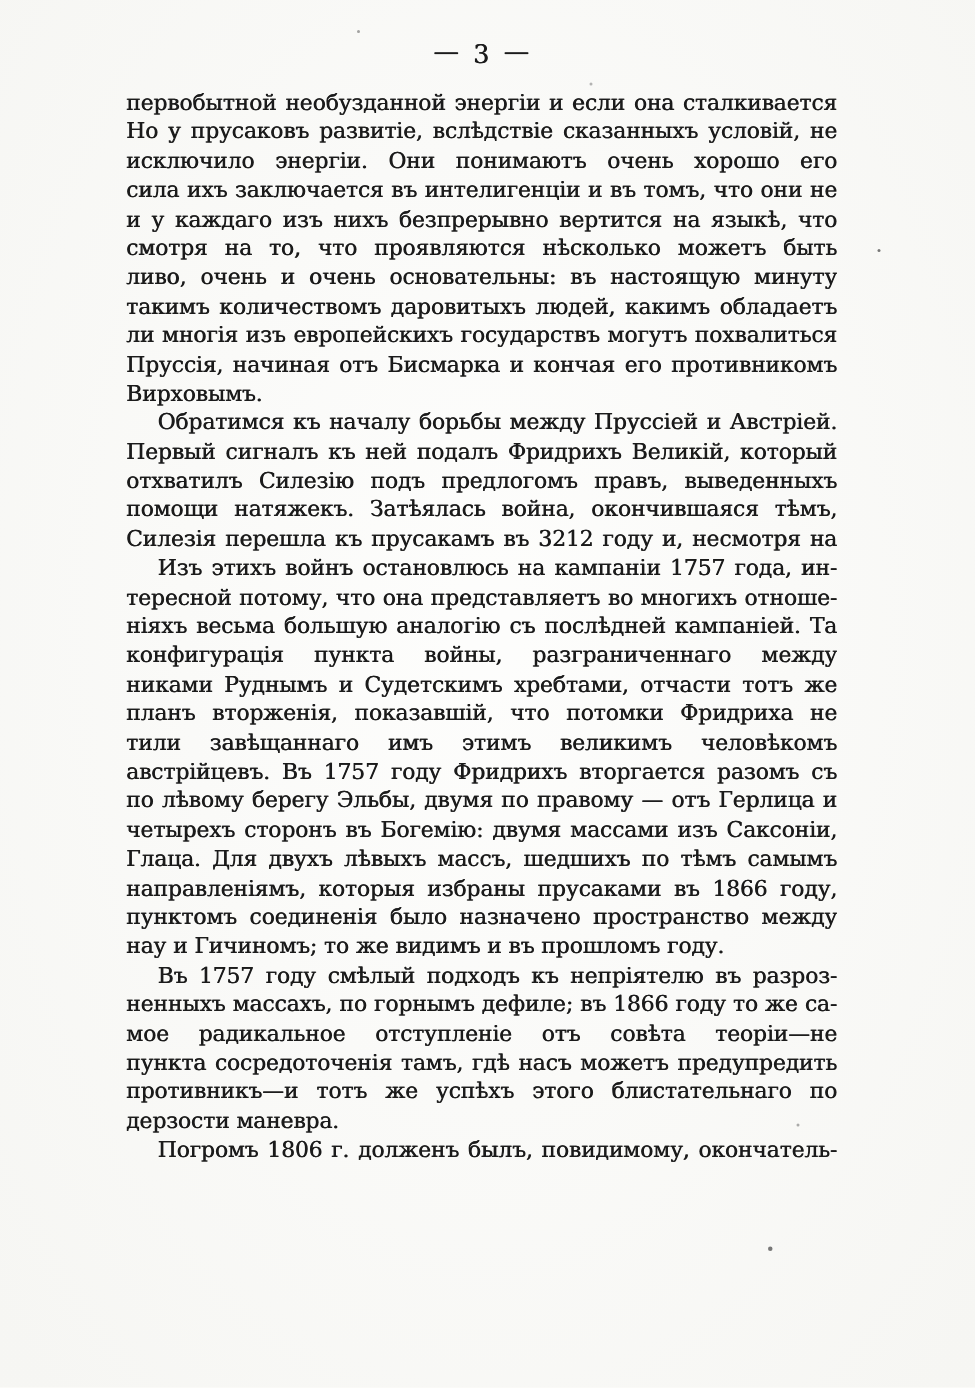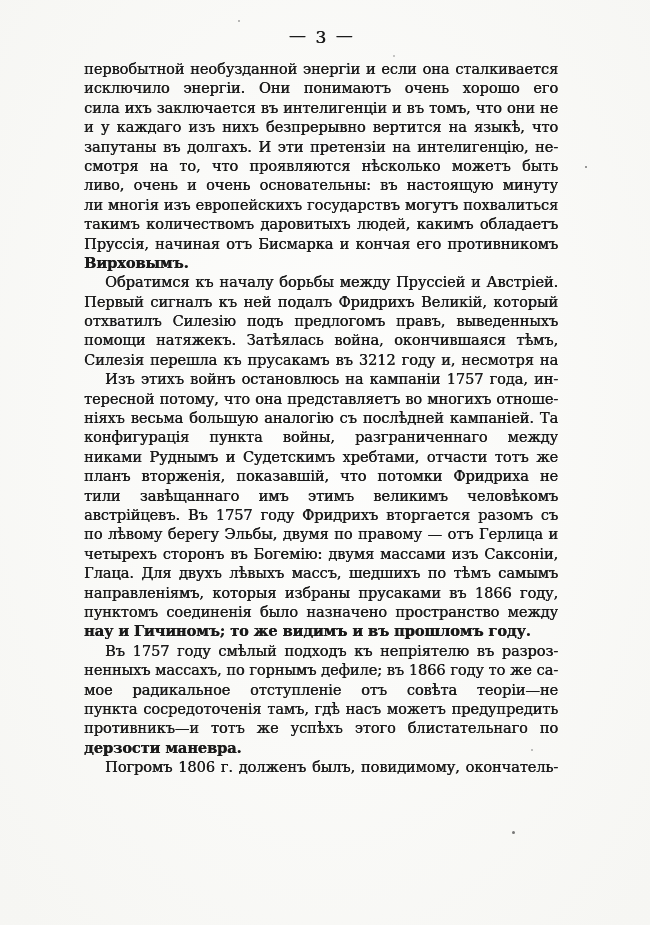--- a/index.html
+++ b/index.html
@@ -34,21 +34,21 @@
     letter-spacing: -0.1px;
     text-shadow: 0.35px 0 0 currentColor;
   }
   .paragraph { margin: 0; }
   .line {
     text-align: justify;
     text-align-last: justify;
     height: 19.4px;
     overflow: hidden;
   }
-  .line.last { text-align-last: left; font-weight: bold; }
+  .line.last { text-align-last: left; }
   .line.indent { padding-left: 21px; }
   .speck {
     position: absolute;
     background: #4c4c4c;
     border-radius: 50%;
     opacity: 0.75;
   }
   .speck.s1 { left: 512px; top: 831px; width: 3px; height: 3px; }
   .speck.s2 { left: 585px; top: 166px; width: 2px; height: 2px; }
   .speck.s3 { left: 238px; top: 20px;  width: 2px; height: 2px; opacity: 0.5; }
@@ -60,28 +60,28 @@
 
 <div class="page">
 
   <div class="header">
     <span class="dash">—</span><span class="pgnum">3</span><span class="dash">—</span>
   </div>
 
   <div class="textblock" id="textblock">
       <div class="paragraph">
         <div class="line">первобытной необузданной энергіи и если она сталкивается</div>
+        <div class="line">Но у прусаковъ развитіе, вслѣдствіе сказанныхъ условій, не</div>
         <div class="line">исключило энергіи. Они понимаютъ очень хорошо его значеніе,</div>
         <div class="line">сила ихъ заключается въ интелигенціи и въ томъ, что они не</div>
         <div class="line">и у каждаго изъ нихъ безпрерывно вертится на языкѣ, что</div>
-        <div class="line">запутаны въ долгахъ. И эти претензіи на интелигенцію, не-</div>
         <div class="line">смотря на то, что проявляются нѣсколько можетъ быть хваст-</div>
         <div class="line">ливо, очень и очень основательны: въ настоящую минуту едва-</div>
+        <div class="line">такимъ количествомъ даровитыхъ людей, какимъ обладаетъ</div>
         <div class="line">ли многія изъ европейскихъ государствъ могутъ похвалиться</div>
-        <div class="line">такимъ количествомъ даровитыхъ людей, какимъ обладаетъ</div>
         <div class="line">Пруссія, начиная отъ Бисмарка и кончая его противникомъ</div>
         <div class="line last">Вирховымъ.</div>
       </div>
       <div class="paragraph">
         <div class="line indent">Обратимся къ началу борьбы между Пруссіей и Австріей.</div>
         <div class="line">Первый сигналъ къ ней подалъ Фридрихъ Великій, который</div>
         <div class="line">отхватилъ Силезію подъ предлогомъ правъ, выведенныхъ при</div>
         <div class="line">помощи натяжекъ. Затѣялась война, окончившаяся тѣмъ, что</div>
         <div class="line">Силезія перешла къ прусакамъ въ 3212 году и, несмотря на</div>
       </div>

